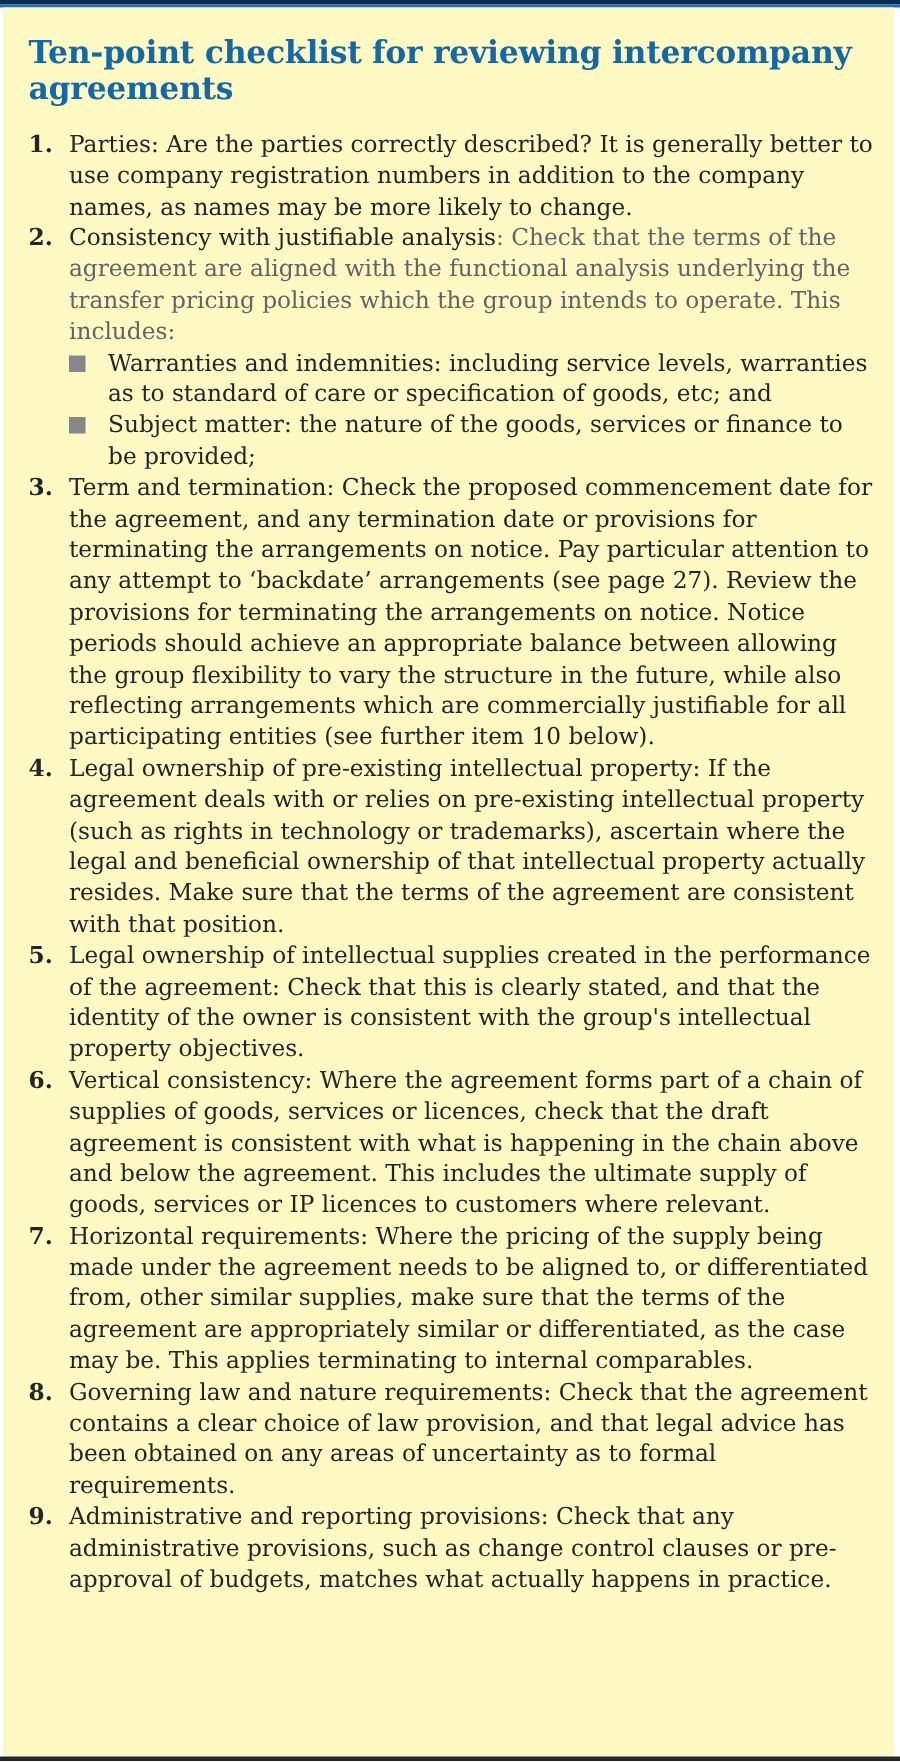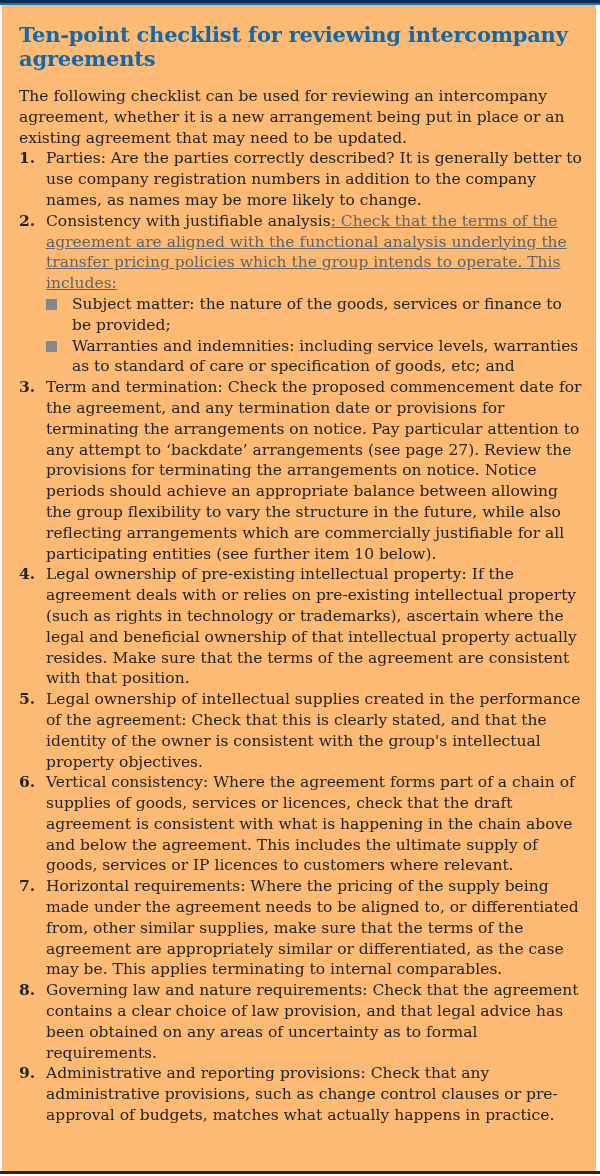--- a/index.html
+++ b/index.html
@@ -13,21 +13,21 @@
     width: 600px; height: 1176px;
     font-family: "DejaVu Serif", "Liberation Serif", serif;
   }
   .bar-dark-top  { height: 3px; background: #0d2c52; flex: none; }
   .bar-blue-top  { height: 2px; background: #1e6fb3; flex: none; }
   .bar-dark-bottom { height: 3px; background: #25262b; flex: none; }
   .bottom-gap { height: 2px; background: #ffffff; flex: none; }
 
   .panel {
     flex: 1 1 auto;
-    background: #fdba74;
+    background: #fef9c3;
     margin: 0 4px 0 2px;
     padding: 9px 13px 0 15px;
     overflow: hidden;
     color: #232528;
     font-size: 15.5px;
     line-height: 20.8px;
   }
 
   h1.panel-title {
     font-size: 21px;
@@ -38,61 +38,60 @@
     letter-spacing: -0.2px;
   }
 
   p.intro { margin: 0 0 0 2px; }
 
   .list { margin-left: 2px; }
   .item { display: flex; }
   .num  { width: 27px; flex: none; font-weight: 700; }
   .ibody { flex: 1 1 auto; }
   .lead { font-weight: 400; }
-  .muted { color: #626467; text-decoration: underline; }
+  .muted { color: #626467; }
 
   .sub { display: flex; }
   .sqcol { width: 26px; flex: none; padding-top: 5px; }
   .sq { display: block; width: 11px; height: 11px; background: #85878a; }
   .sbody { flex: 1 1 auto; }
 </style>
 </head>
 <body>
 
 <div class="frame">
   <div class="bar-dark-top"></div>
   <div class="bar-blue-top"></div>
 
   <div class="panel">
     <h1 class="panel-title">Ten-point checklist for reviewing intercompany agreements</h1>
 
-    <p class="intro">The following checklist can be used for reviewing an intercompany agreement, whether it is a new arrangement being put in place or an existing agreement that may need to be updated.</p>
 
     <div class="list">
 
       <div class="item">
         <span class="num">1.</span>
         <span class="ibody"><span class="lead">Parties</span><span>: Are the parties correctly described? It is generally better to use company registration numbers in addition to the company names, as names may be more likely to change.</span></span>
       </div>
 
       <div class="item">
         <span class="num">2.</span>
         <span class="ibody">
           <span class="lead">Consistency with justifiable analysis</span><span class="muted">: Check that the terms of the agreement are aligned with the functional analysis underlying the transfer pricing policies which the group intends to operate. This includes:</span>
           <span class="sub">
             <span class="sqcol">
                 <span class="sq"></span>
               </span>
-            <span class="sbody"><span class="lead">Subject matter</span><span>: the nature of the goods, services or finance to be provided;</span></span>
+            <span class="sbody"><span class="lead">Warranties and indemnities</span><span>: including service levels, warranties as to standard of care or specification of goods, etc; and</span></span>
           </span>
           <span class="sub">
             <span class="sqcol">
                 <span class="sq"></span>
               </span>
-            <span class="sbody"><span class="lead">Warranties and indemnities</span><span>: including service levels, warranties as to standard of care or specification of goods, etc; and</span></span>
+            <span class="sbody"><span class="lead">Subject matter</span><span>: the nature of the goods, services or finance to be provided;</span></span>
           </span>
         </span>
       </div>
 
       <div class="item">
         <span class="num">3.</span>
         <span class="ibody"><span class="lead">Term and termination</span><span>: Check the proposed commencement date for the agreement, and any termination date or provisions for terminating the arrangements on notice. Pay particular attention to any attempt to ‘backdate’ arrangements (see page 27). Review the provisions for terminating the arrangements on notice. Notice periods should achieve an appropriate balance between allowing the group flexibility to vary the structure in the future, while also reflecting arrangements which are commercially justifiable for all participating entities (see further item 10 below).</span></span>
       </div>
 
       <div class="item">

